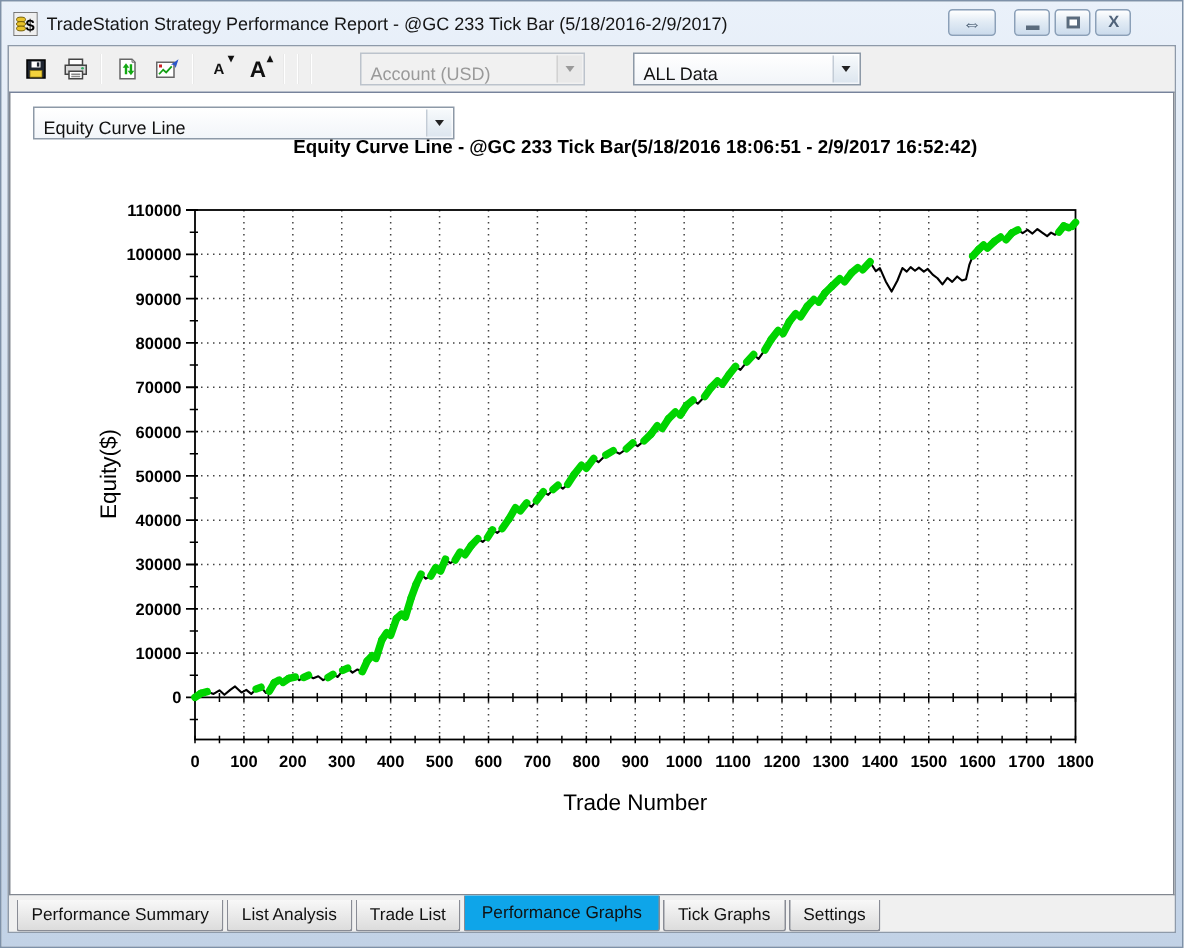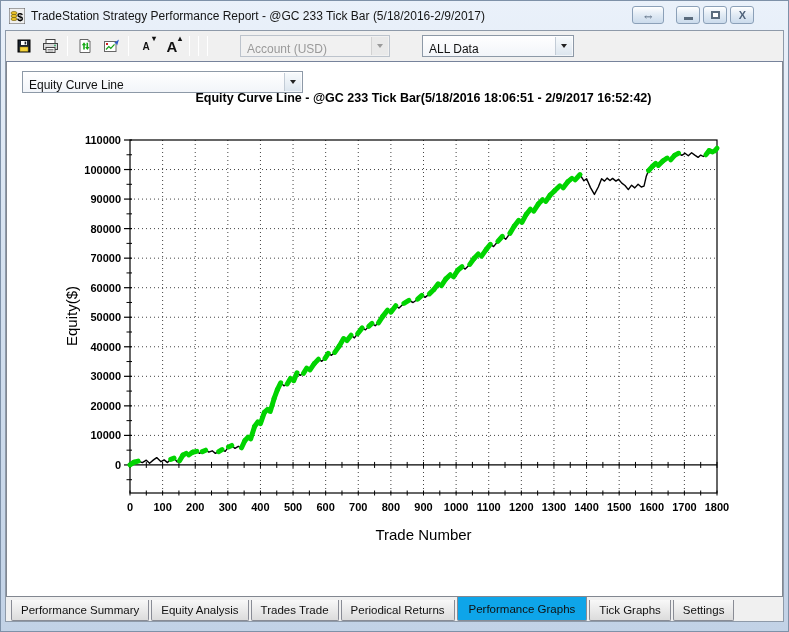--- a/index.html
+++ b/index.html
@@ -389,27 +389,24 @@
             <line x1="707.7172222222222" y1="70.9297071129707" x2="710" y2="68.27112970711298" stroke="#00d400" stroke-width="5" stroke-linecap="round"></line>
           </svg>
       </div>
     </div>
 
     <div class="tabs">
       <div class="tab">
           <span>Performance Summary</span>
         </div>
       <div class="tab">
-          <span>Equity Analysis</span>
+          <span>List Analysis</span>
         </div>
       <div class="tab">
-          <span>Trades Trade</span>
-        </div>
-      <div class="tab">
-          <span>Periodical Returns</span>
+          <span>Trade List</span>
         </div>
       <div class="tab active">
           <span>Performance Graphs</span>
         </div>
       <div class="tab">
           <span>Tick Graphs</span>
         </div>
       <div class="tab">
           <span>Settings</span>
         </div>

